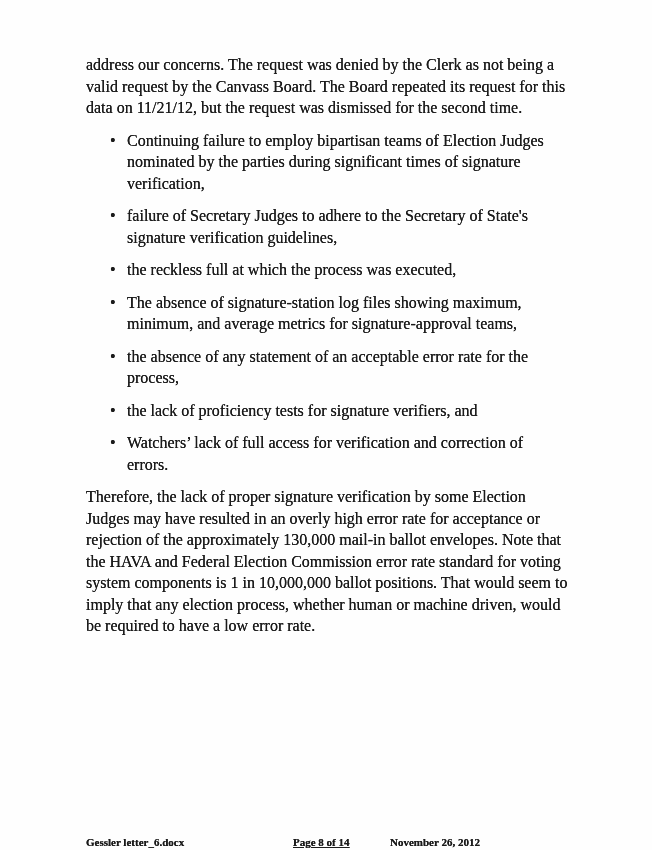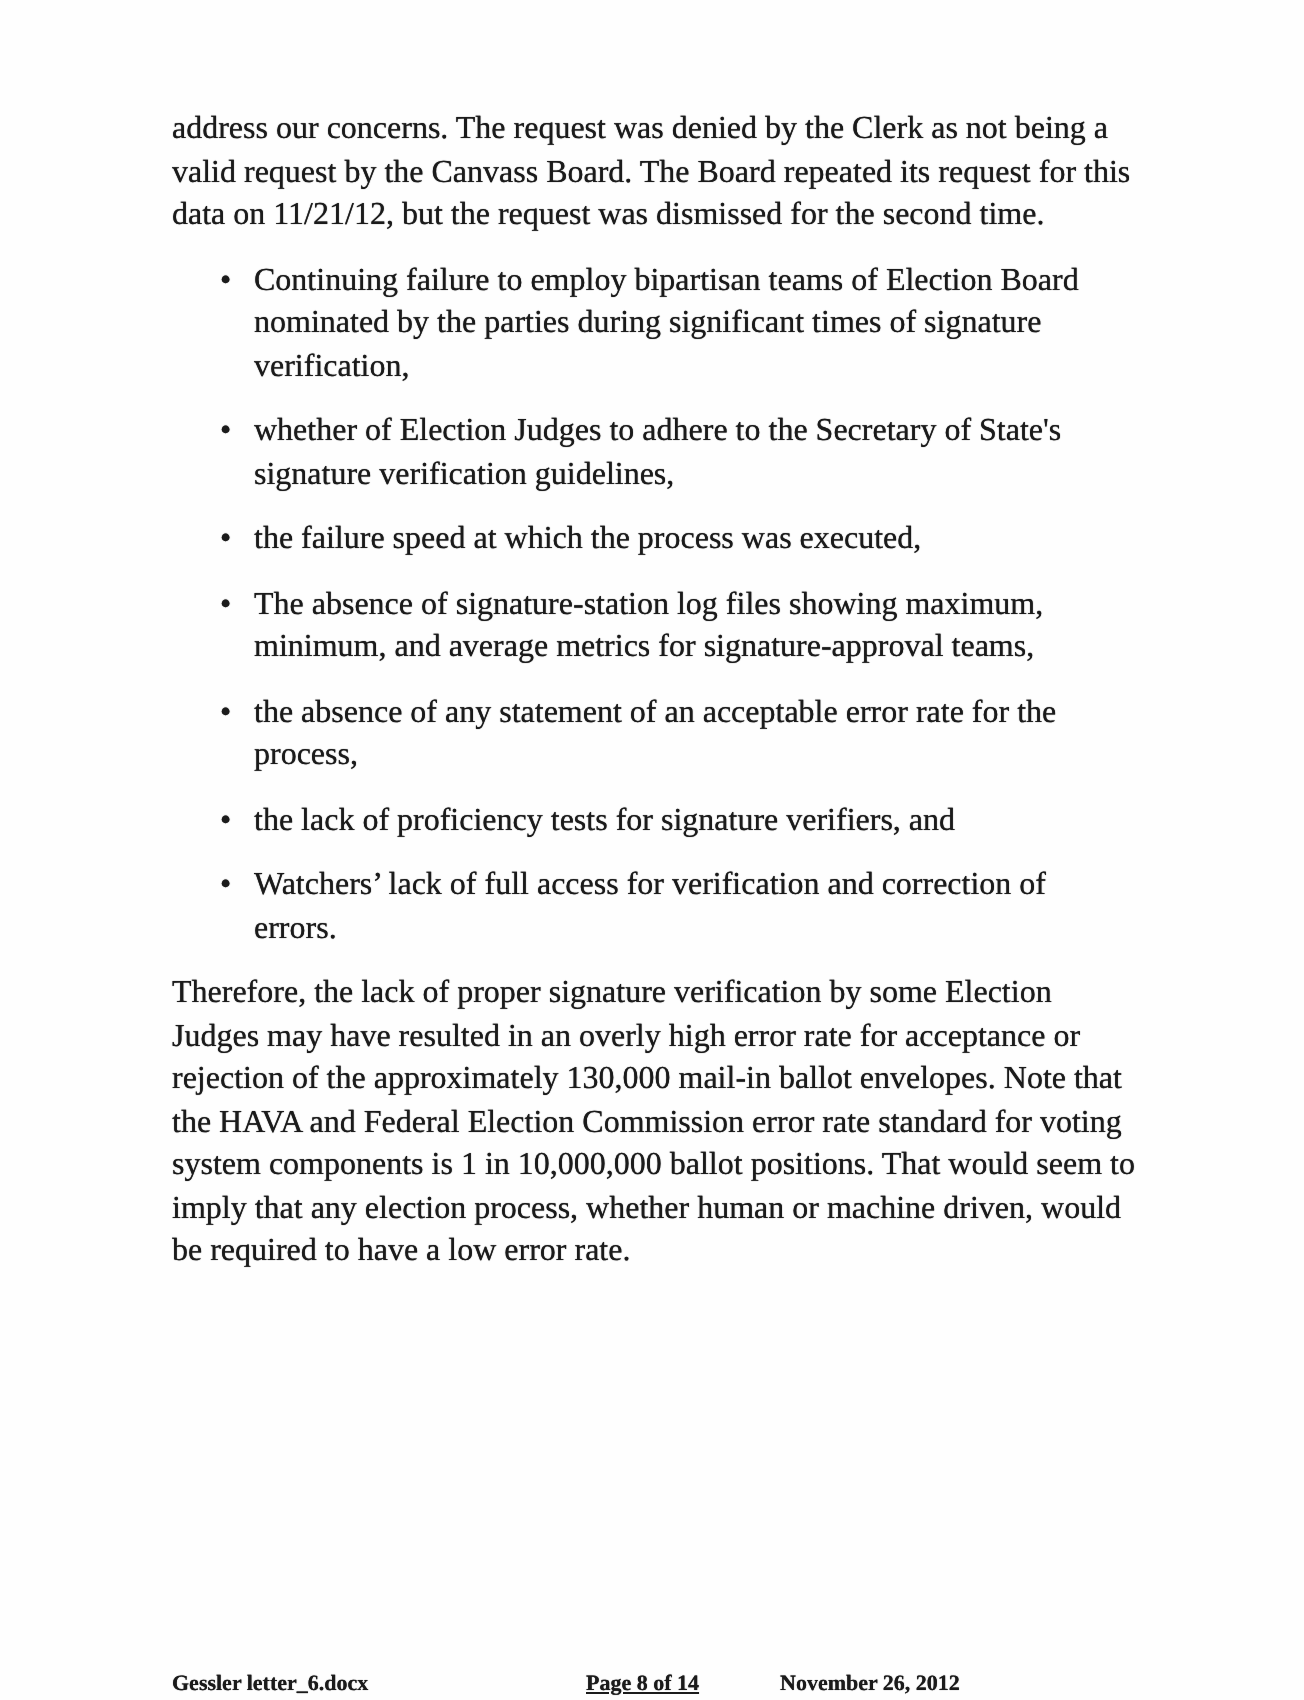--- a/index.html
+++ b/index.html
@@ -64,29 +64,29 @@
 <div class="page">
 
   <div class="content">
 
     <p class="para">address our concerns. The request was denied by the Clerk as not being a valid request by the Canvass Board. The Board repeated its request for this data on 11/21/12, but the request was dismissed for the second time.</p>
 
 
     <ul class="bullet-list">
       <li>
         <span class="marker">•</span>
-        <span class="li-text">Continuing failure to employ bipartisan teams of Election Board nominated by the parties during significant times of signature verification,</span>
+        <span class="li-text">Continuing failure to employ bipartisan teams of Election Judges nominated by the parties during significant times of signature verification,</span>
       </li>
       <li>
         <span class="marker">•</span>
-        <span class="li-text">whether of Election Judges to adhere to the Secretary of State's signature verification guidelines,</span>
+        <span class="li-text">failure of Secretary Judges to adhere to the Secretary of State's signature verification guidelines,</span>
       </li>
       <li>
         <span class="marker">•</span>
-        <span class="li-text">the failure speed at which the process was executed,</span>
+        <span class="li-text">the reckless full at which the process was executed,</span>
       </li>
       <li>
         <span class="marker">•</span>
         <span class="li-text">The absence of signature-station log files showing maximum, minimum, and average metrics for signature-approval teams,</span>
       </li>
       <li>
         <span class="marker">•</span>
         <span class="li-text">the absence of any statement of an acceptable error rate for the process,</span>
       </li>
       <li>

